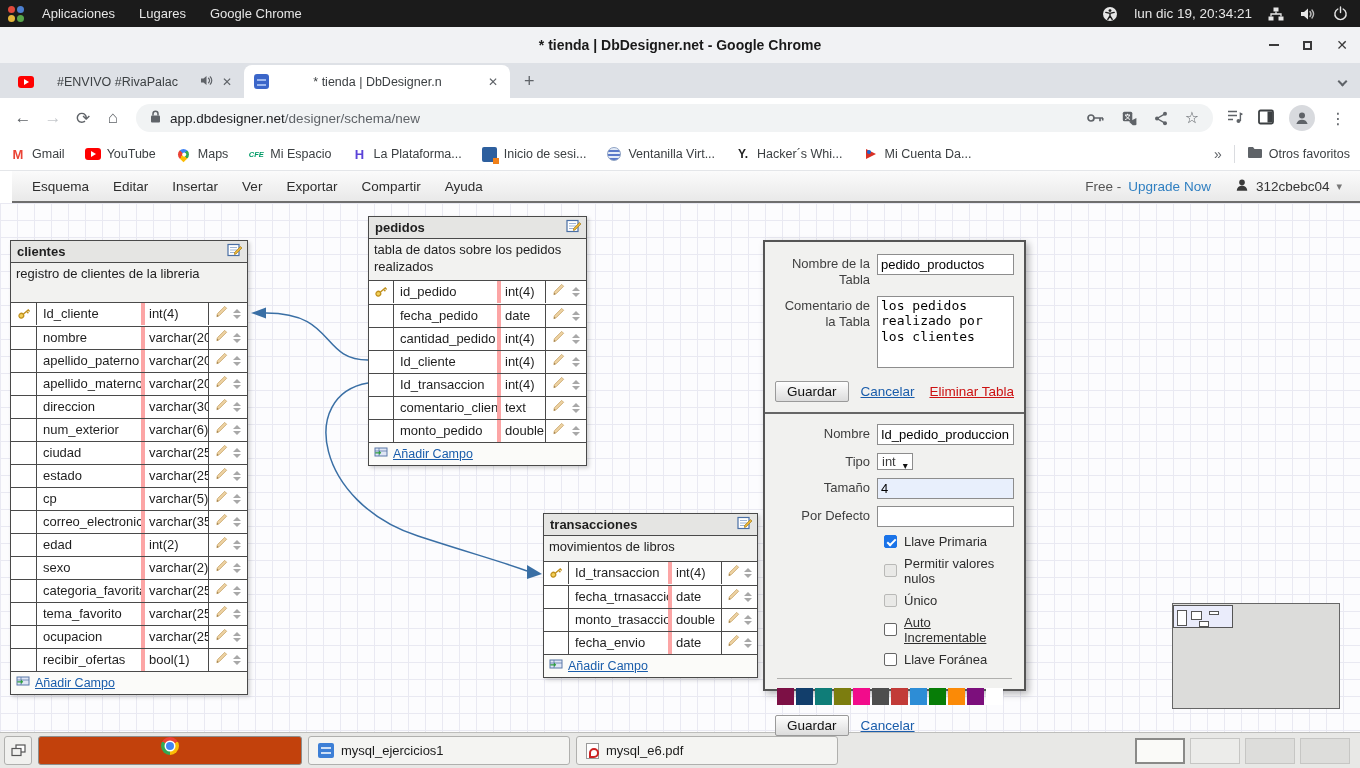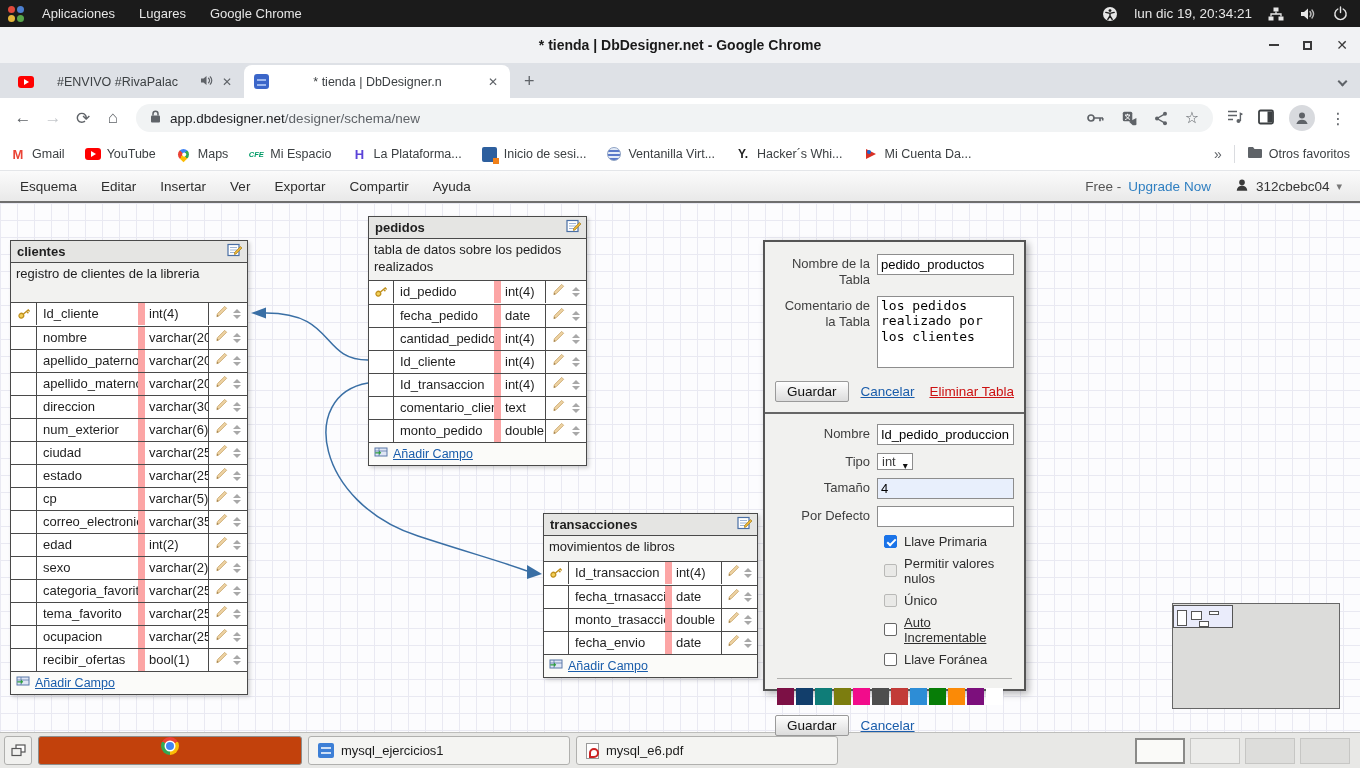--- a/index.html
+++ b/index.html
@@ -67,21 +67,21 @@
   .ico-sat::after { content:""; position:absolute; right:-2px; bottom:-2px; width:6px; height:6px; background:#f08019; }
   .ico-vent { width:14px; height:14px; border-radius:50%; border:1px solid #8fa3c4; background:repeating-linear-gradient(#e4ecf8 0 2px, #5a79c9 2px 4px); }
   .ico-hack { color:#1d1d1d; font-size:12px; }
   .ico-cuenta { width:0; height:0; border-left:10px solid #d93025; border-top:5px solid transparent; border-bottom:5px solid transparent; position:relative; }
   .ico-cuenta::after { content:""; position:absolute; left:-9px; top:-4px; width:4px; height:4px; border-radius:50%; background:#1967d2; }
   .bm-right { margin-left:auto; display:flex; align-items:center; gap:12px; }
   .overflow-glyph { font-size:14px; color:#5f6368; }
   .vdiv { width:1px; height:18px; background:#dadce0; }
 
   
-  .appbar { position:absolute; top:171px; left:0; right:0; height:32px; background:linear-gradient(#fbfbfb,#e9e9e9); border-bottom:2px solid #6e6e6e; display:flex; align-items:center; padding:0 8px; color:#2e2e2e; }
+  .appbar { position:absolute; top:171px; left:12px; right:0; height:32px; background:linear-gradient(#fbfbfb,#e9e9e9); border-bottom:2px solid #6e6e6e; display:flex; align-items:center; padding:0 8px; color:#2e2e2e; }
   .menu-item { padding:0 12px; font-size:13.5px; }
   .appbar-right { margin-left:auto; display:flex; align-items:center; gap:7px; padding-right:10px; font-size:13.5px; }
   .plan-text { color:#555; }
   .upgrade-link { color:#2f7fc1; }
   .caret-glyph { color:#777; font-size:11px; }
   .username { color:#333; }
 
   
   .canvas { position:absolute; top:203px; left:0; width:1360px; height:529px;
     background-color:#fcfcfe;
@@ -93,21 +93,21 @@
   .tbl-header { height:22px; background:#e5e5e3; border-bottom:1px solid #4a4a4a; display:flex; align-items:center; padding:0 4px; }
   .tbl-title { font-weight:bold; font-size:13px; flex:1; padding-left:2px; }
   .tbl-comment { background:#f2f2f0; border-bottom:1px solid #4a4a4a; font-size:13px; padding:3px 5px; color:#222; line-height:1.3; overflow:hidden; }
   .field-row { display:grid; height:23px; border-top:1px solid #4a4a4a; background:#fff; }
   .field-row:first-of-type { border-top:0; }
   .t-clientes .field-row { grid-template-columns:26px 1fr 64px 38px; }
   .t-pedidos  .field-row { grid-template-columns:25px 1fr 45px 40px; }
   .t-trans    .field-row { grid-template-columns:25px 1fr 50px 35px; }
   .cell { height:22px; line-height:22px; overflow:hidden; white-space:nowrap; }
   .key-cell { border-right:1px solid #4a4a4a; display:flex; align-items:center; justify-content:center; }
-  .name-cell { padding:0 2px 12px 6px; border-right:7px solid #fca5a5; font-size:13px; }
+  .name-cell { padding:0 2px 12px 6px; border-right:4px solid #fca5a5; font-size:13px; }
   .type-cell { padding-left:4px; border-right:1px solid #4a4a4a; font-size:13px; }
   .icons-cell { display:flex; align-items:center; justify-content:space-evenly; }
   .key-svg { transform:rotate(-40deg); }
   .sorter { display:flex; flex-direction:column; gap:2px; align-items:center; }
   .tri-up { width:0; height:0; border-left:4px solid transparent; border-right:4px solid transparent; border-bottom:4px solid #a8a8a8; }
   .tri-down { width:0; height:0; border-left:4px solid transparent; border-right:4px solid transparent; border-top:4px solid #a8a8a8; }
   .tbl-footer { border-top:1px solid #4a4a4a; height:23px; background:#fbfbf9; display:flex; align-items:center; gap:5px; padding:0 5px; }
   .addfield-link { color:#1a5dab; text-decoration:underline; font-size:12.5px; }
 
   

